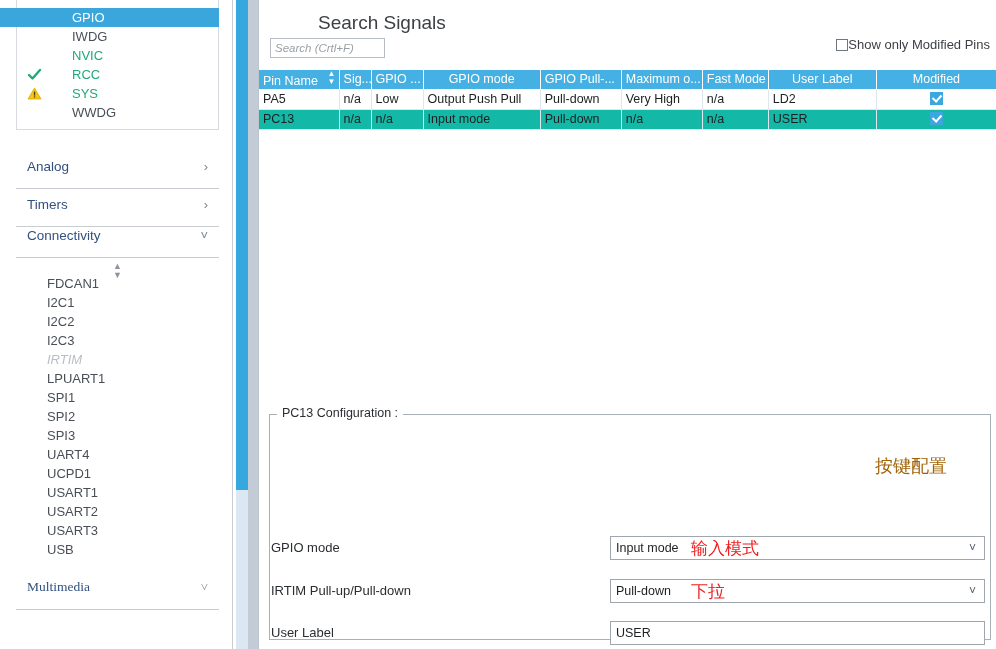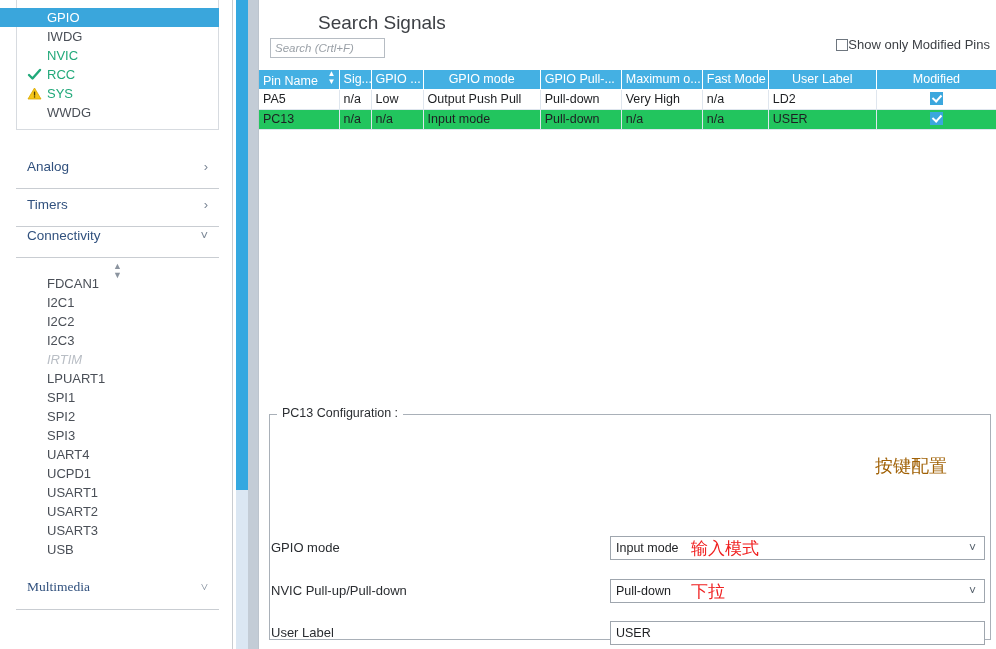--- a/index.html
+++ b/index.html
@@ -19,21 +19,21 @@
     border-right: 1px solid #c9cdd2;
     overflow: hidden;
   }
   .side-panel-frame{
     position:absolute; left:16px; top:-6px; width:203px; height:136px;
     border:1px solid #d7dbe0; border-top:none; background:#fff;
   }
   .peri-list { position:absolute; left:0; top:0; width:219px; }
   .peri-item {
     height: 19px; line-height: 19px; font-size: 13px; color: #4a4f57;
-    padding-left: 47px; white-space: nowrap; position: relative;
+    padding-left: 72px; white-space: nowrap; position: relative;
   }
   .peri-item.partial { color:#4a4f57; }
   .peri-item.selected {
     background: #3aa6dc; color: #ffffff;
   }
   .peri-item.green { color: #21a97a; }
   .peri-ico { position:absolute; left:27px; top:2px; width:15px; height:15px; }
 
   .cat-block { position:absolute; left:16px; width:203px; }
   .cat-header {
@@ -93,21 +93,21 @@
     background:#44b0e3; color:#ffffff; font-weight:400; font-size:12.5px;
     height:19px; border-right:1px solid #ffffff; border-bottom:1px solid #ffffff;
     padding:0 4px; text-align:center; white-space:nowrap; overflow:hidden;
   }
   #pin-table th.lalign { text-align:left; }
   #pin-table td {
     font-size:12.5px; color:#1d1f22; height:20px; padding:0 4px;
     border-right:1px solid #dfe6ee; border-bottom:1px solid #dfe6ee;
     white-space:nowrap; overflow:hidden; background:#ffffff;
   }
-  #pin-table tr.selected td { background:#22c55e; }
+  #pin-table tr.selected td { background:#14b8a6; }
   #pin-table td.center { text-align:center; }
   .sort-ind { display:inline-block; margin-left:6px; font-size:8px; line-height:8px; vertical-align:1px;}
   .sort-ind span{display:block;}
   .chk-blue {
     width:13px; height:13px; background:#3ba7dd; display:inline-block;
     position:relative; vertical-align:-2px;
   }
   .chk-blue::after{
     content:""; position:absolute; left:4px; top:1px; width:4px; height:7px;
     border:solid #ffffff; border-width:0 2px 2px 0; transform:rotate(42deg);
@@ -324,21 +324,21 @@
     <div class="form-row" style="top:536px;">
       <div class="form-label">GPIO mode</div>
       <div class="form-field">
         <span class="field-text">Input mode</span>
         <span class="field-note">输入模式</span>
         <span class="field-chev">˅</span>
       </div>
     </div>
 
     <div class="form-row" style="top:579px;">
-      <div class="form-label">NVIC Pull-up/Pull-down</div>
+      <div class="form-label">IRTIM Pull-up/Pull-down</div>
       <div class="form-field">
         <span class="field-text">Pull-down</span>
         <span class="field-note">下拉</span>
         <span class="field-chev">˅</span>
       </div>
     </div>
 
     <div class="form-row" style="top:621px;">
       <div class="form-label">User Label</div>
       <div class="form-field">

